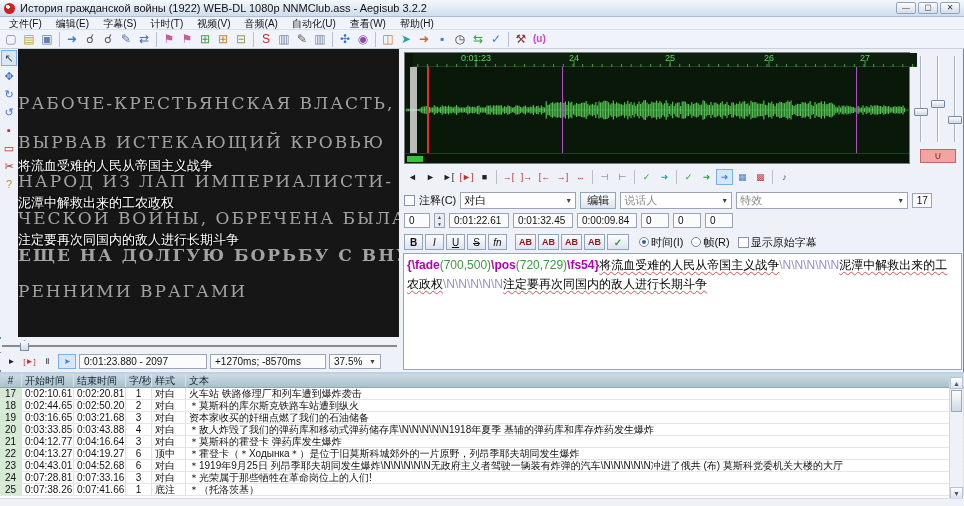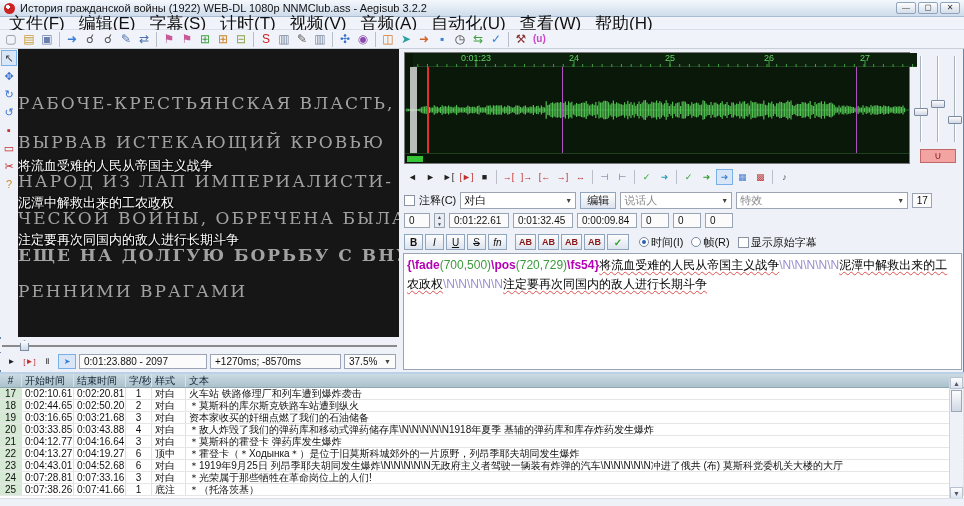--- a/index.html
+++ b/index.html
@@ -9,21 +9,21 @@
 
   
   .titlebar{position:absolute;top:0;left:0;right:0;height:17px;display:flex;align-items:center;gap:5px;
             padding:0 4px;background:linear-gradient(#f4f8fc,#cfdcec);border-bottom:1px solid #a8bcd4;font-size:11px}
   .appicon{width:11px;height:11px;border-radius:50%;background:radial-gradient(circle at 35% 35%,#fff 0 18%,#c22 20% 100%);flex:0 0 auto}
   .titletext{flex:1;white-space:nowrap;overflow:hidden}
   .winbtns{display:flex;gap:2px}
   .winbtn{width:20px;height:12px;border:1px solid #8fa4bd;border-radius:2px;background:linear-gradient(#fdfdfd,#d4dde9);
           font-size:8px;line-height:10px;text-align:center;color:#333}
   .menubar{position:absolute;top:17px;left:0;right:0;height:13px;display:flex;align-items:center;background:#f0f4fa;border-bottom:1px solid #d8dee8;padding-left:2px}
-  .menuitem{padding:4px 7px;font-size:17px;line-height:13px}
+  .menuitem{padding:4px 7px;font-size:10px;line-height:13px}
   .toolbar{position:absolute;top:30px;left:0;right:0;height:19px;display:flex;align-items:center;background:#f0f4fa;border-bottom:1px solid #c9cfd9;padding-left:2px}
   .tbtn{width:18px;height:17px;display:flex;align-items:center;justify-content:center;font-size:12px;line-height:1}
   .tbtn.txt{width:auto;padding:0 3px;font-size:10px;font-weight:bold}
 
   
   .vtools{position:absolute;left:0;top:49px;width:18px;height:288px;background:#eef2f8;display:flex;flex-direction:column;align-items:center;padding-top:1px}
   .vtbtn{width:16px;height:16px;display:flex;align-items:center;justify-content:center;font-size:11px;margin-bottom:2px;border:1px solid transparent}
   .vtbtn.sel{background:#d8e6f8;border:1px solid #7ab0e8}
   .videobox{position:absolute;left:18px;top:49px;width:381px;height:288px;background:#161616;overflow:hidden}
   .vline{position:absolute;left:0;right:0;white-space:nowrap}
@@ -31,21 +31,21 @@
   .vline.zh{color:#fff;font-size:13px;text-shadow:1px 1px 1px #000,0 0 2px #000}
   .seekrow{position:absolute;left:0;top:339px;width:399px;height:13px;background:#eef2f8}
   .seektrack{position:absolute;left:2px;right:2px;top:6px;height:2px;background:#8a8a8a}
   .seekthumb{position:absolute;left:20px;top:1px;width:9px;height:11px;background:linear-gradient(#fdfdfd,#cfd8e4);border:1px solid #7a8aa0;
              clip-path:polygon(0 30%,50% 0,100% 30%,100% 100%,0 100%)}
   .vctrl{position:absolute;left:0;top:353px;width:399px;height:17px;display:flex;align-items:center;gap:3px;padding-left:4px;background:#eef2f8}
   .vbtn{min-width:15px;height:15px;display:flex;align-items:center;justify-content:center;font-size:8px;color:#222}
   .vbtn.red{color:#c03030}
   .vbtn.toggle{border:1px solid #7ab0e8;background:#d8e6f8;color:#3a7fd5;width:18px}
   .fld{border:1px solid #9aa4b2;background:#fbfbfb;height:15px;display:flex;align-items:center;padding:0 4px;font-size:10px;white-space:nowrap}
-  .vtime{width:128px}.vms{width:131px}
+  .vtime{width:128px}.vms{width:116px}
   .vzoom{width:52px;justify-content:space-between}
   .ddarrow{font-size:7px;color:#444}
 
   
   .wavebox{position:absolute;left:404px;top:52px;width:506px;height:112px;border:1px solid #7a7a7a;background:#0a180a}
   .timeline{position:absolute;left:8px;top:0;width:504px;height:14px;background:#0d1f0d;border-bottom:1px solid #1e401e}
   .tlabel{position:absolute;top:0;transform:translateX(-50%);color:#5fd75f;font-size:9px;line-height:11px;white-space:nowrap}
   .wavearea{position:absolute;left:0;top:14px;width:504px;height:86px}
   .wavescroll{position:absolute;left:0;bottom:0;width:504px;height:10px;background:#091409;border-top:1px solid #1e401e}
   .wavethumb{position:absolute;left:2px;top:2px;width:16px;height:6px;background:#35c435}

